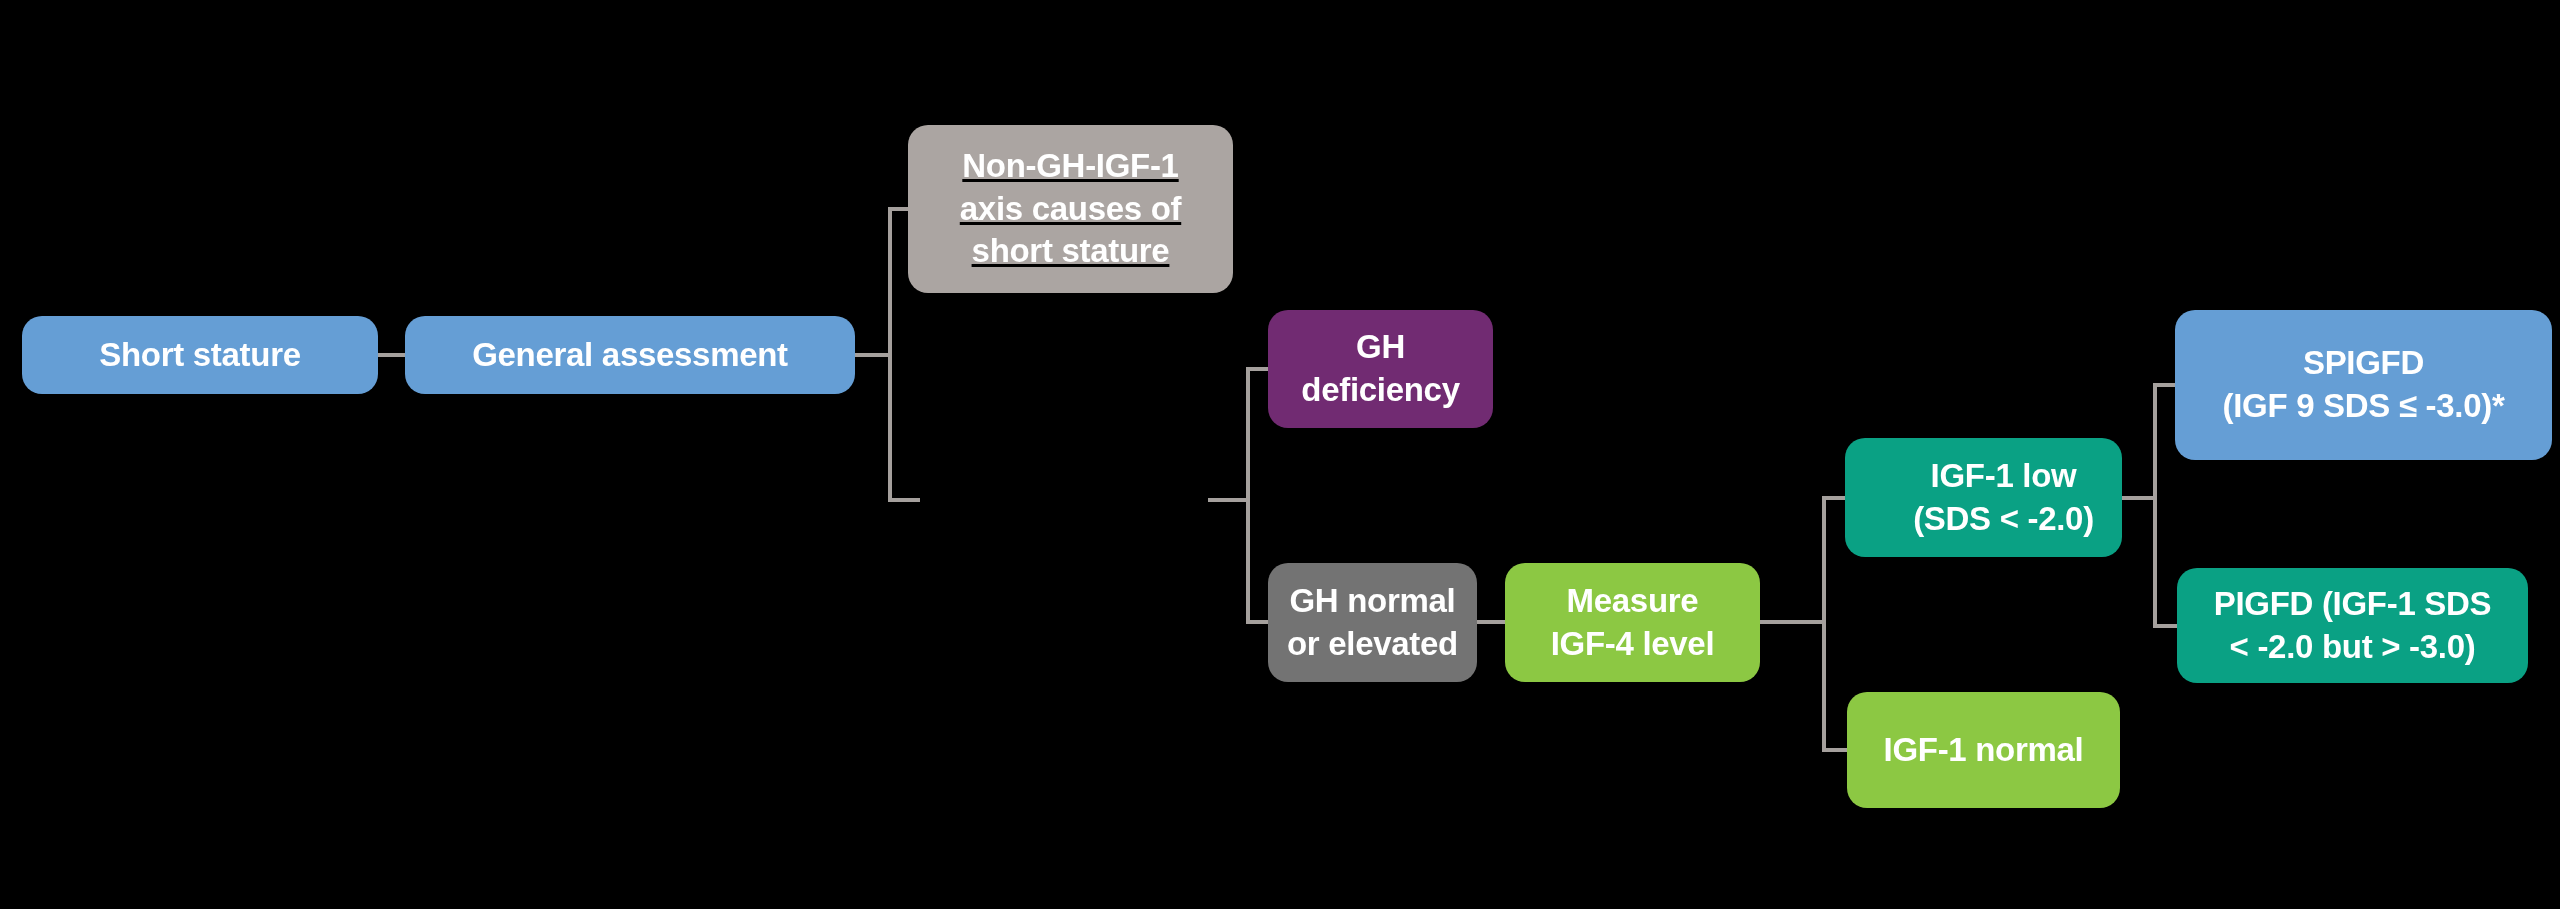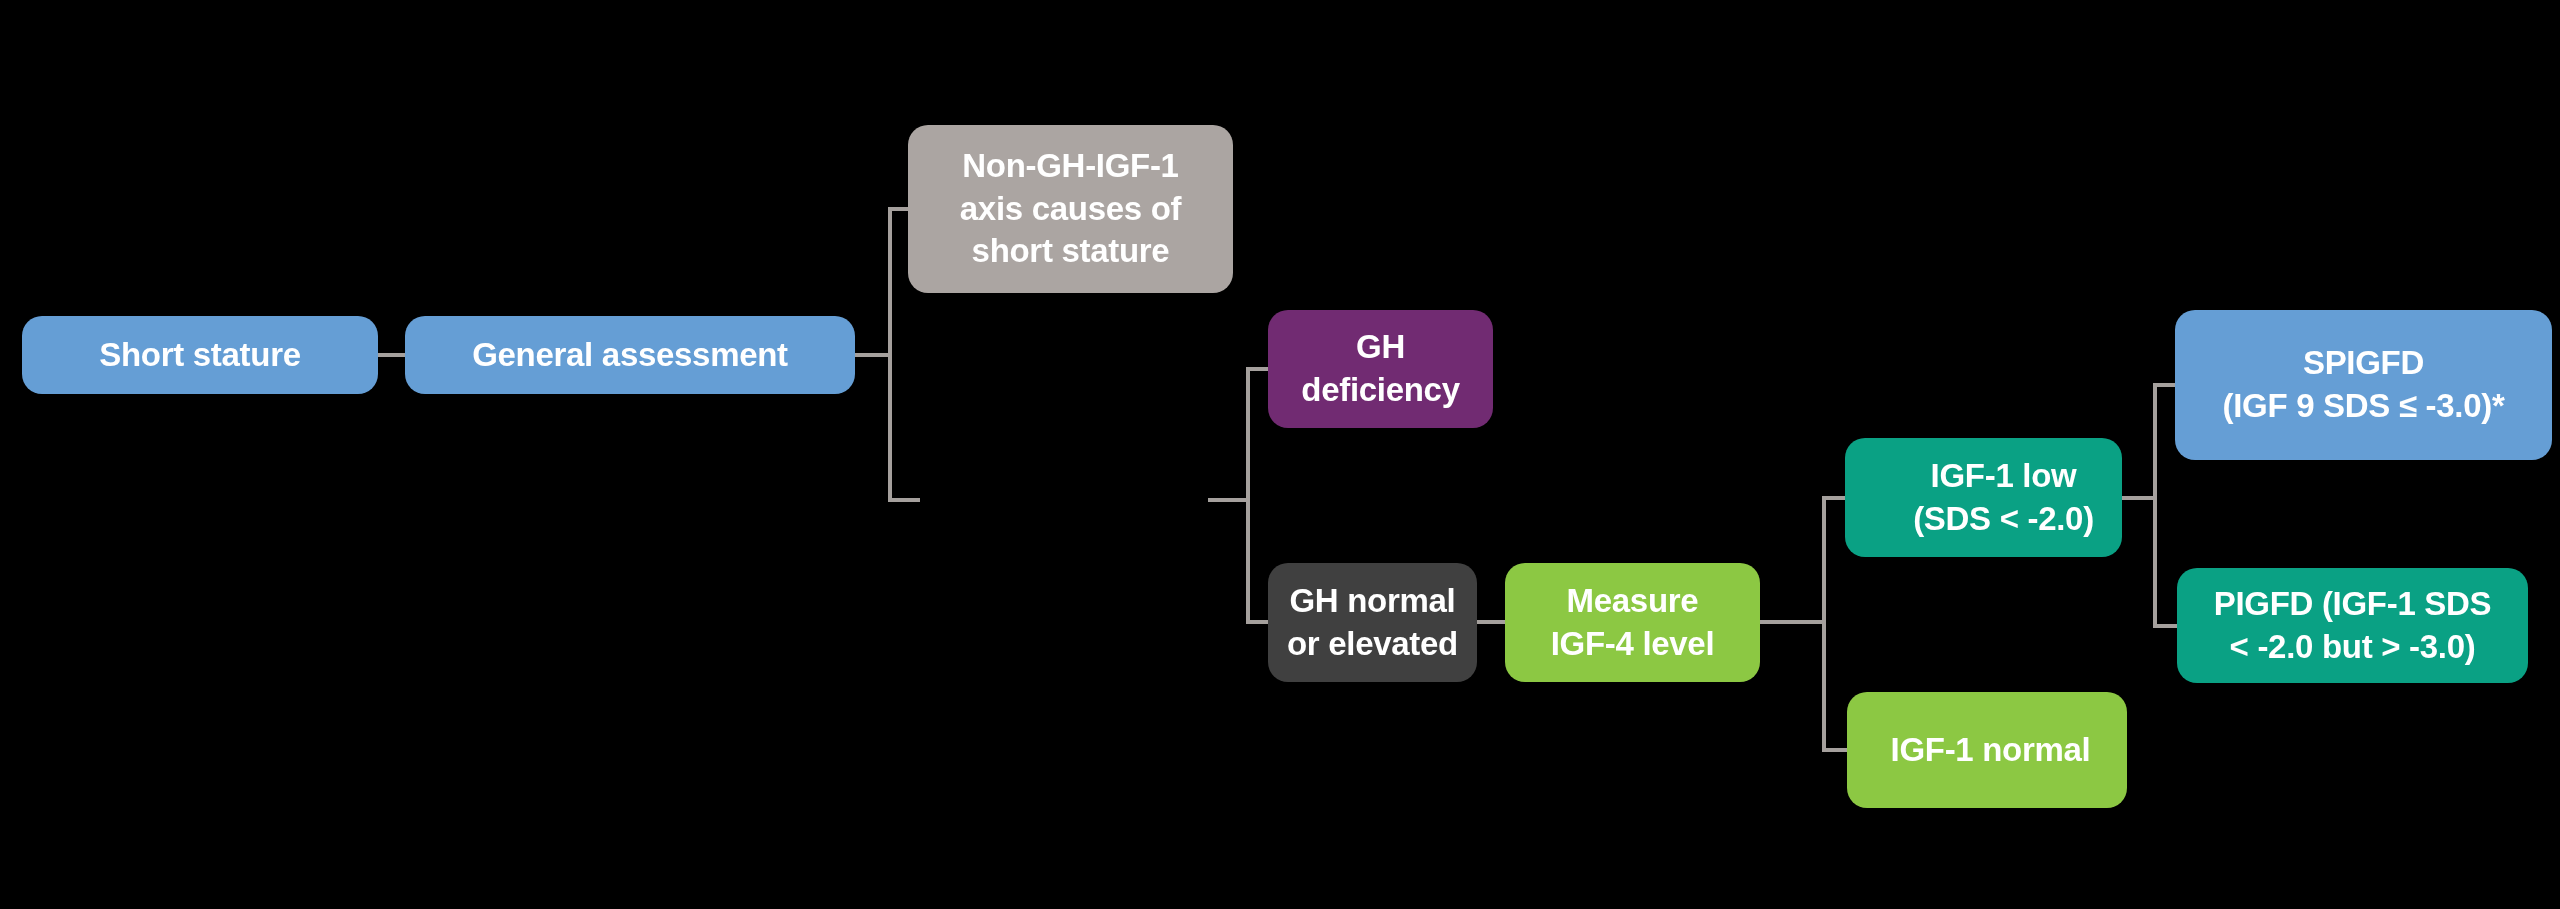--- a/index.html
+++ b/index.html
@@ -33,27 +33,27 @@
     padding: 0 8px;
   }
   .conn {
     position: absolute;
     background: #A5A09D;
   }
 
   
   #n-short-stature        { left:22px;   top:316px; width:356px; height:78px;  }
   #n-general-assessment   { left:405px;  top:316px; width:450px; height:78px;  }
-  #n-non-gh-causes        { left:908px;  top:125px; width:325px; height:168px; }
+  #n-non-gh-causes        { left:908px;  top:125px; width:325px; height:168px;text-decoration:underline; }
   #n-assessment-axis      { left:920px;  top:442px; width:288px; height:115px; }
   #n-gh-deficiency        { left:1268px; top:310px; width:225px; height:118px; }
   #n-gh-normal-elevated   { left:1268px; top:563px; width:209px; height:119px; }
   #n-measure-igf1         { left:1505px; top:563px; width:255px; height:119px; }
   #n-igf1-low             { left:1845px; top:438px; width:277px; height:119px; }
-  #n-igf1-normal          { left:1847px; top:692px; width:273px; height:116px;padding-left:7px; }
+  #n-igf1-normal          { left:1847px; top:692px; width:273px; height:116px; }
   #n-spigfd               { left:2175px; top:310px; width:377px; height:150px; }
   #n-pigfd                { left:2177px; top:568px; width:351px; height:115px; }
 
   
   #c1  { left:378px;  top:353px; width:27px; height:4px; }
   #c2  { left:855px;  top:353px; width:37px; height:4px; }
   #v1  { left:888px;  top:207px; width:4px;  height:295px; }
   #c3  { left:888px;  top:207px; width:20px; height:4px; }
   #c4  { left:888px;  top:498px; width:32px; height:4px; }
   #c5  { left:1208px; top:498px; width:42px; height:4px; }
@@ -107,21 +107,21 @@
 axis causes of
 short stature</span>
   </div>
 
 
   <div class="node" id="n-gh-deficiency" style="background: rgb(113, 43, 114);">
     <span class="node-label" style="color: rgb(255, 255, 255);">GH
 deficiency</span>
   </div>
 
-  <div class="node" id="n-gh-normal-elevated" style="background: #404040;">
+  <div class="node" id="n-gh-normal-elevated" style="background: #737373;">
     <span class="node-label" style="color: rgb(255, 255, 255);">GH normal
 or elevated</span>
   </div>
 
   <div class="node" id="n-measure-igf1" style="background: rgb(140, 200, 67);">
     <span class="node-label" style="color: rgb(255, 255, 255);">Measure
 IGF-4 level</span>
   </div>
 
   <div class="node" id="n-igf1-low" style="background: rgb(10, 161, 132);">

